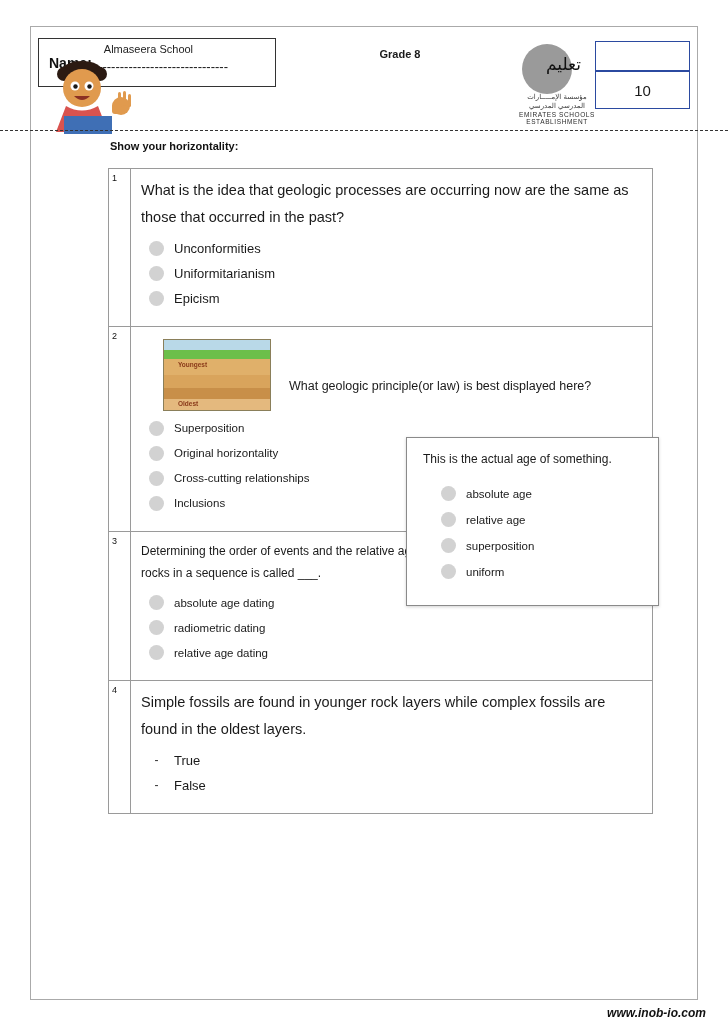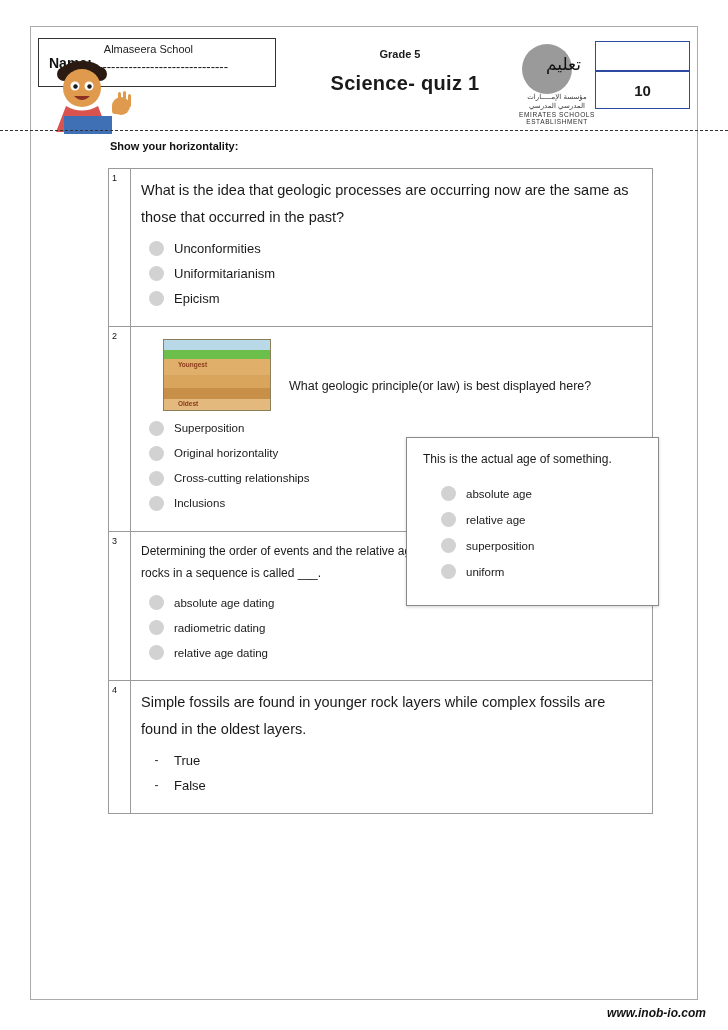--- a/index.html
+++ b/index.html
@@ -164,21 +164,21 @@
     position: absolute;
     left: 565px;
     top: 45px;
     width: 95px;
     height: 38px;
     border: 1px solid #2b4aa0;
     display: flex;
     align-items: center;
     justify-content: center;
     font-size: 15px;
-    font-weight: bold;
+    font-weight: normal;
   }
 
   
   .dash-sep {
     position: absolute;
     left: 0px;
     top: 130px;
     width: 728px;
     border-top: 1px dashed #333333;
   }
@@ -314,22 +314,21 @@
 <div class="header">
 
   <div class="name-box">
     <span class="name-label">Name:</span>
     <span class="name-line">
       <span class="name-value">Almaseera School</span>
       <span class="name-dashes">-------------------------------</span>
     </span>
   </div>
 
-  <div class="grade">Grade 5</div>
-  <div class="quiz-title">Science- quiz 1</div>
+  <div class="grade">Grade 8</div>
 
   <div class="logo">
     <div class="logo-circle"></div>
     <div class="logo-arabic">تعليم</div>
     <div class="logo-sub1">مؤسسة الإمـــــارات</div>
     <div class="logo-sub2">المدرسي المدرسي</div>
     <div class="logo-sub3">EMIRATES SCHOOLS ESTABLISHMENT</div>
   </div>
 
   <div class="score-top"></div>

